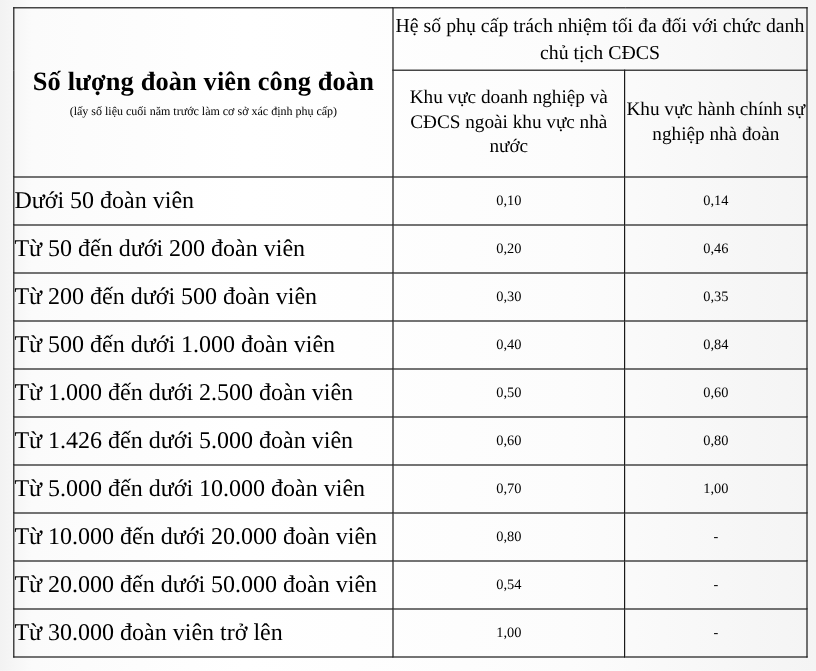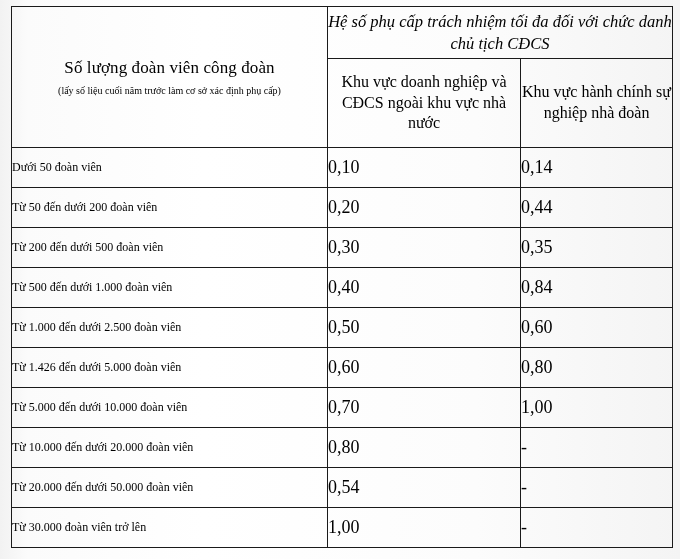--- a/index.html
+++ b/index.html
@@ -56,65 +56,65 @@
   col.c-dn    { width: 193px; }
   col.c-hc    { width: 152px; }
 
   
   .hdr-label {
     text-align: center;
     padding: 6px 8px 10px 8px;
     line-height: 1.28;
   }
   .hdr-label .main {
-    font-weight: normal;
-    font-size: 17px;
+    font-weight: bold;
+    font-size: 22px;
     letter-spacing: .1px;
     display: block;
     margin-bottom: 5px;
   }
   .hdr-label .sub {
     font-weight: normal;
     font-size: 10px;
     display: block;
     line-height: 1.3;
   }
 
   .hdr-span {
     text-align: center;
     font-weight: bold;
     font-size: 16.5px;
     line-height: 1.28;
     padding: 7px 6px 6px 6px;
     height: 52px;
     box-sizing: border-box;
-    font-style: italic;
   }
 
   .hdr-sub {
     text-align: center;
     font-size: 16px;
     line-height: 1.3;
     padding: 6px 7px;
     height: 89px;
     box-sizing: border-box;
   }
 
   
   tbody tr { height: 40px; }
 
   td.cell-label {
     text-align: left;
     padding: 0 8px 0 7px;
-    font-size: 12px;
+    font-size: 20px;
     white-space: nowrap;
   }
 
   td.cell-num {
-    font-size: 18px;
+    text-align: center;
+    font-size: 12px;
   }
 </style>
 </head>
 <body>
 
 <div id="sheet">
 
   <table class="rate-table">
     <colgroup>
       <col class="c-label">
@@ -138,21 +138,21 @@
 
     <tbody id="tbody">
         <tr>
           <td class="cell-label">Dưới 50 đoàn viên</td>
           <td class="cell-num">0,10</td>
           <td class="cell-num">0,14</td>
         </tr>
         <tr>
           <td class="cell-label">Từ 50 đến dưới 200 đoàn viên</td>
           <td class="cell-num">0,20</td>
-          <td class="cell-num">0,44</td>
+          <td class="cell-num">0,46</td>
         </tr>
         <tr>
           <td class="cell-label">Từ 200 đến dưới 500 đoàn viên</td>
           <td class="cell-num">0,30</td>
           <td class="cell-num">0,35</td>
         </tr>
         <tr>
           <td class="cell-label">Từ 500 đến dưới 1.000 đoàn viên</td>
           <td class="cell-num">0,40</td>
           <td class="cell-num">0,84</td>

